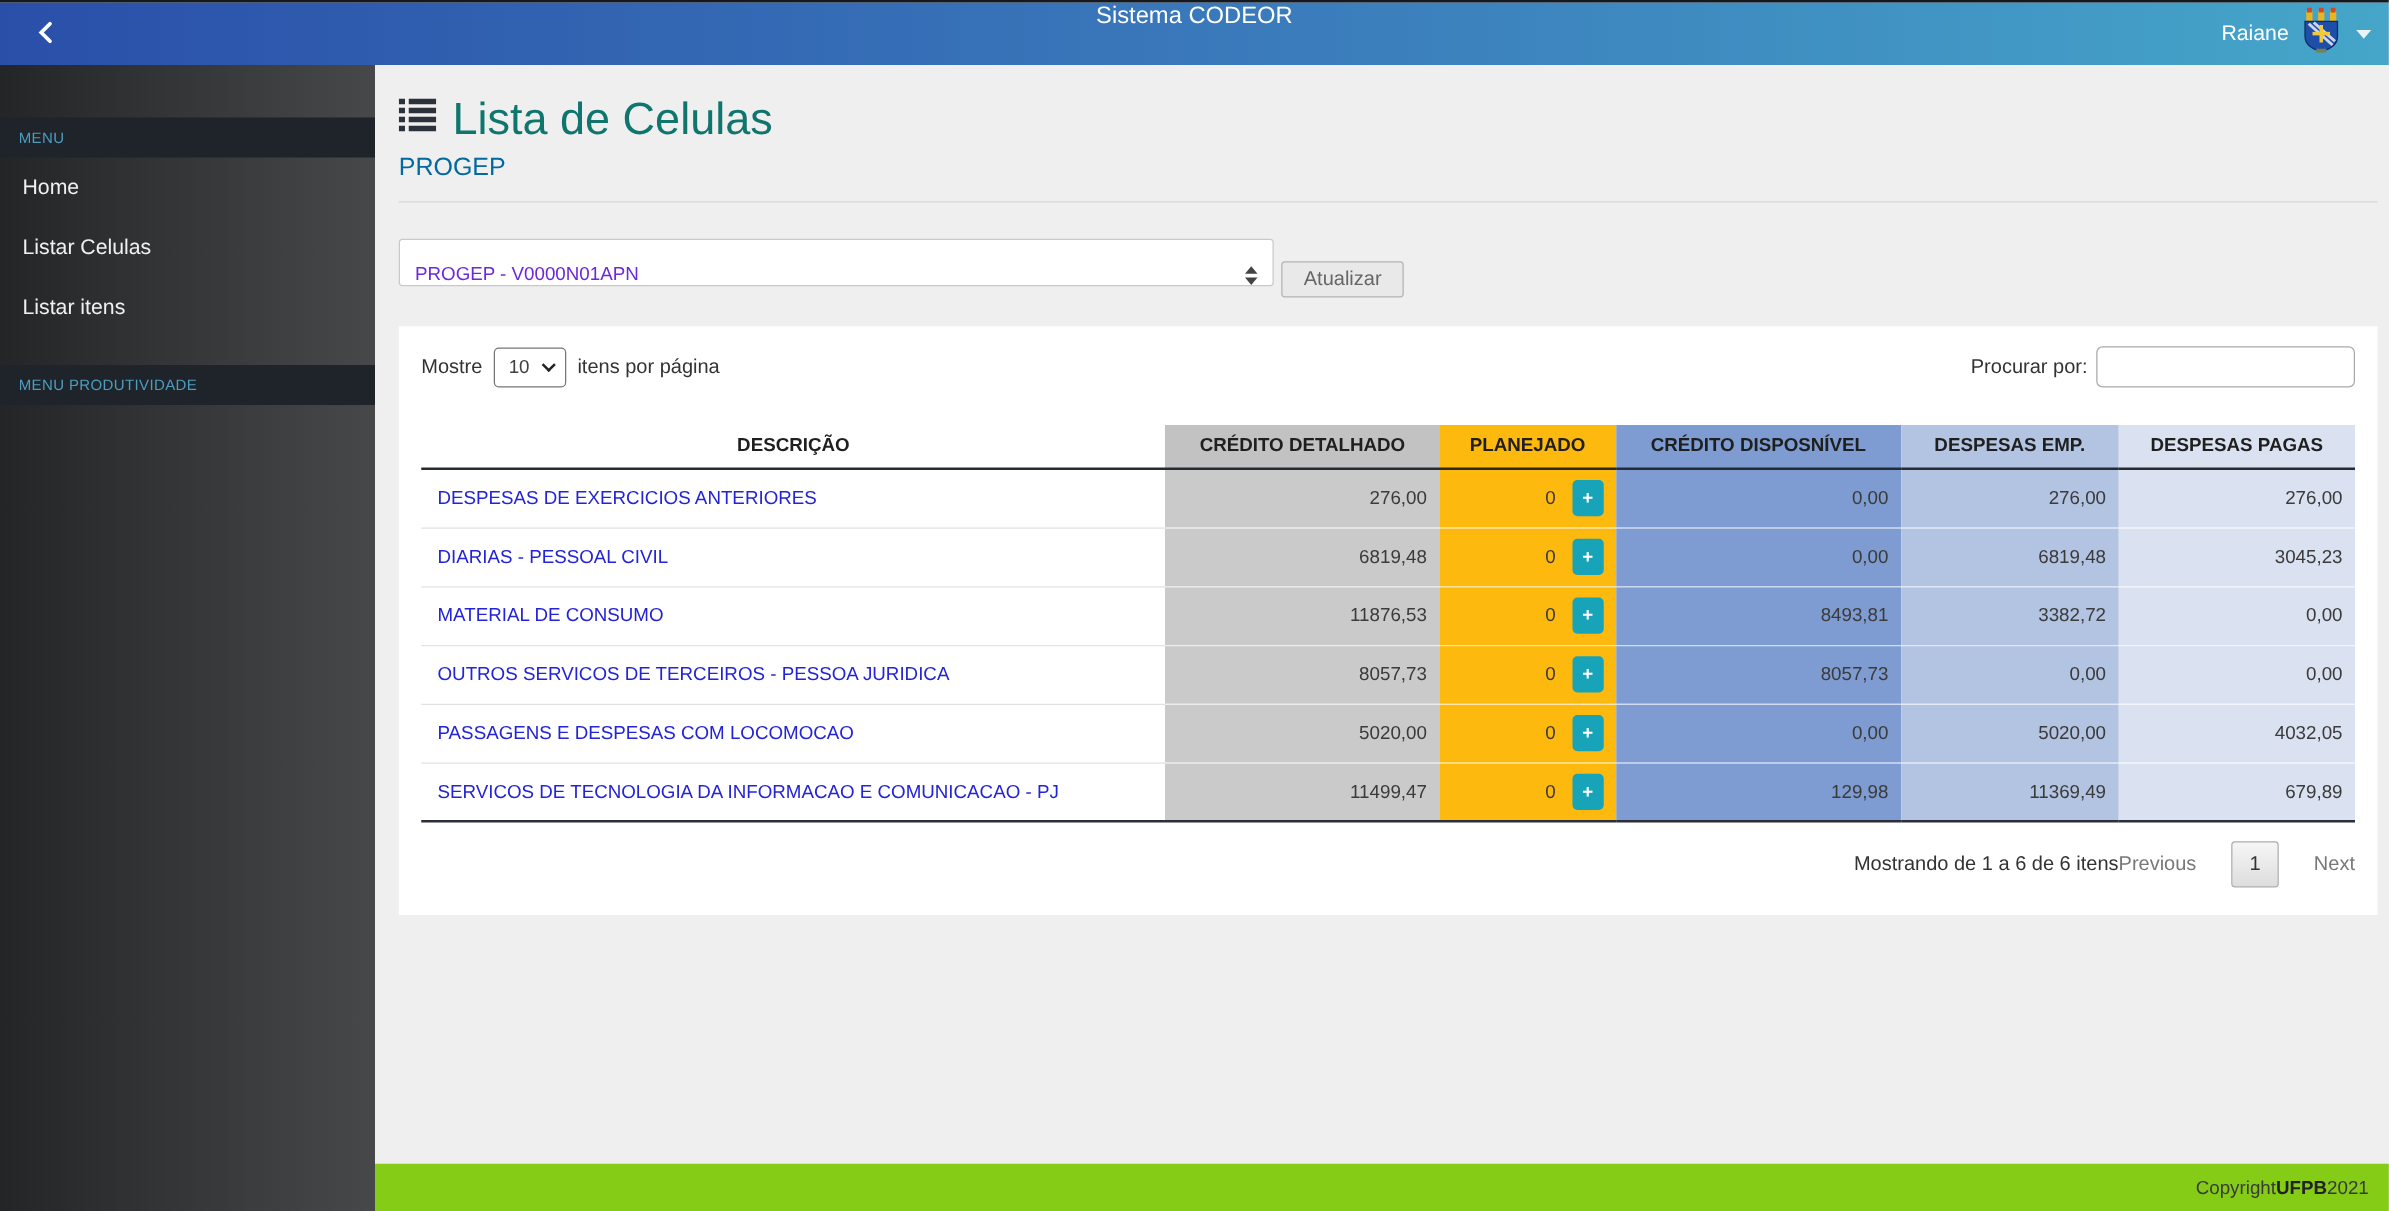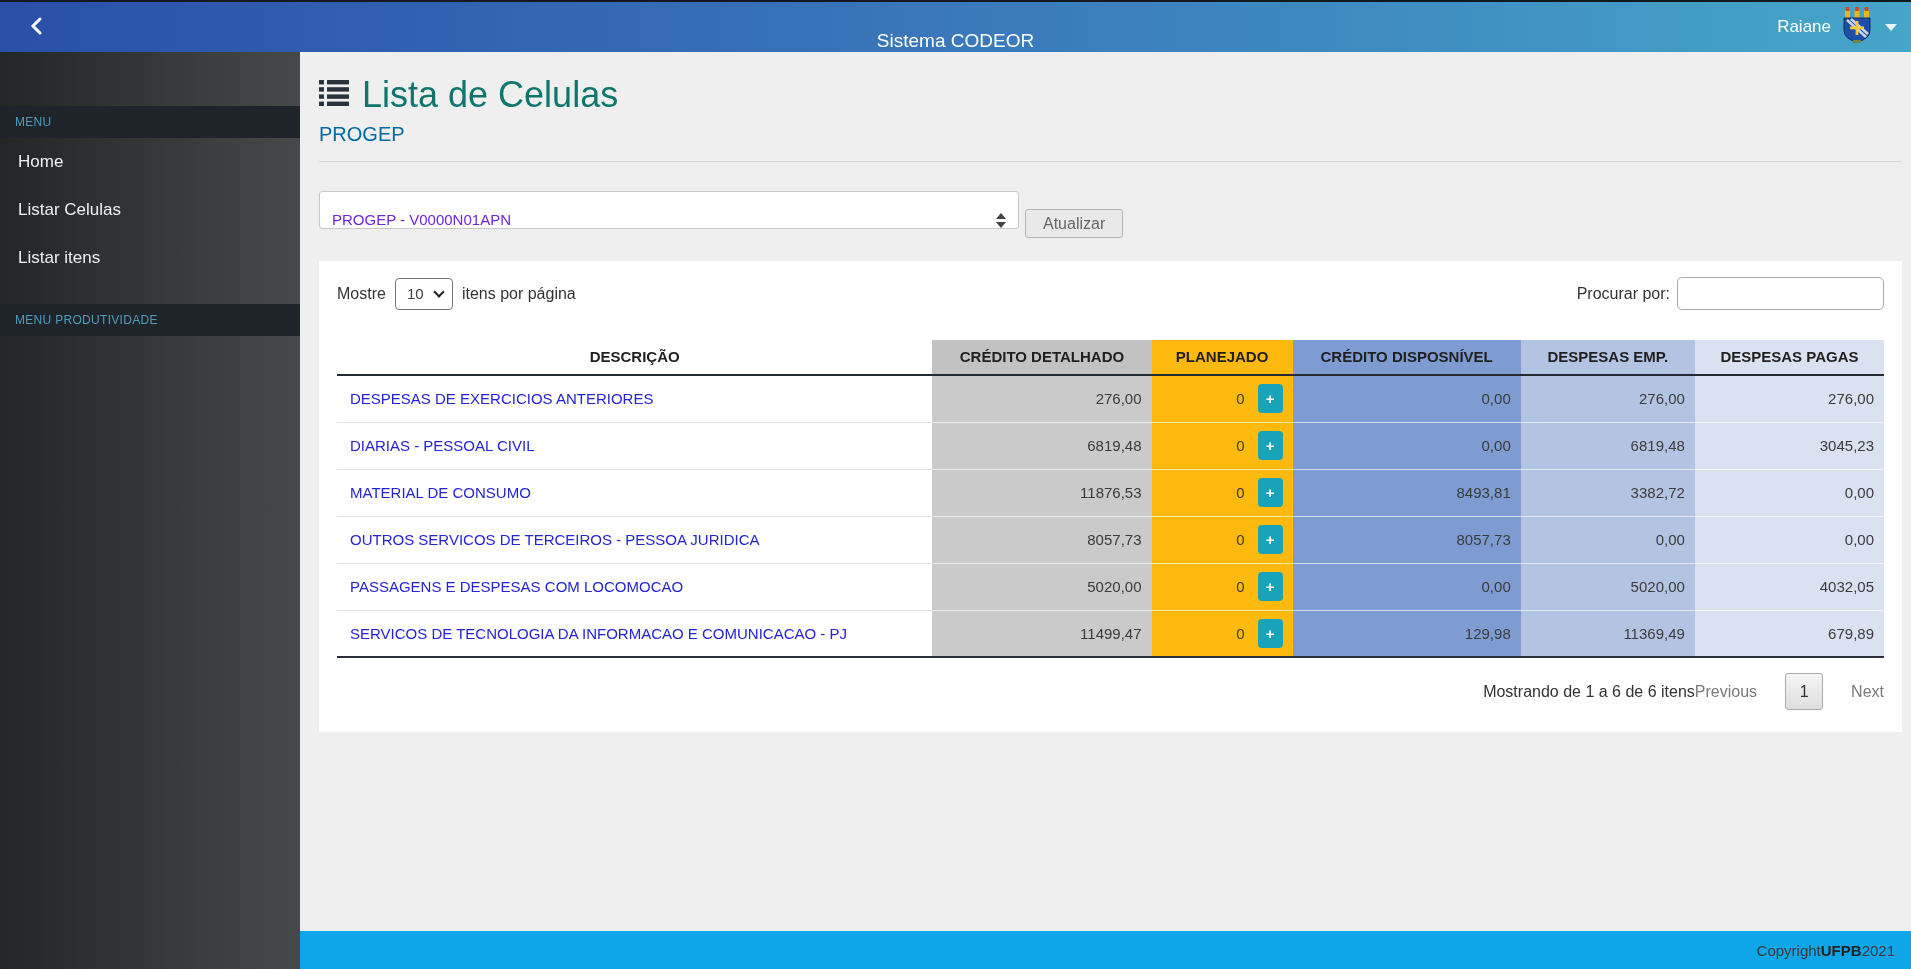--- a/index.html
+++ b/index.html
@@ -9,21 +9,21 @@
     font-family: "Liberation Sans", sans-serif;
     background: #efefef;
     overflow: hidden;
   }
 
   
   .navbar {
     position: absolute; top: 0; left: 0; right: 0; height: 52px;
     background: linear-gradient(90deg, #2a4fa9 0%, #3a7abb 52%, #45a6c9 100%);
     border-top: 2px solid #14181f;
-    display: flex; align-items: flex-end;
+    display: flex; align-items: flex-start;
   }
   .nav-back {
     position: absolute; left: 16px; top: 0; bottom: 0;
     width: 40px; display: flex; align-items: center; justify-content: center;
     background: transparent; border: none; cursor: pointer;
   }
   .nav-title { flex: 1; text-align: center; color: #ffffff; font-size: 19px; }
   .nav-user {
     position: absolute; right: 14px; top: 0; bottom: 0;
     display: flex; align-items: center; gap: 11px; cursor: pointer;
@@ -32,21 +32,21 @@
   .caret-down {
     width: 0; height: 0; margin-left: 2px;
     border-left: 6px solid transparent; border-right: 6px solid transparent;
     border-top: 7px solid #e8f4f8;
   }
 
   
   .sidebar {
     position: absolute; top: 52px; left: 0; bottom: 0; width: 300px;
     background: linear-gradient(90deg, #232527 0%, #464849 100%);
-    padding-top: 54px;
+    padding-top: 42px;
   }
   .side-section {
     height: 32px; line-height: 32px; padding-left: 15px;
     background: #1e2429; color: #4c9dc0; font-size: 12px; letter-spacing: .3px;
   }
   .side-item {
     height: 48px; line-height: 48px; padding-left: 18px;
     color: #f0f0f0; font-size: 17px; cursor: pointer;
   }
   .side-gap { height: 22px; }
@@ -135,21 +135,21 @@
   .pg-box {
     width: 38px; height: 37px; border: 1px solid #ababab; border-radius: 3px;
     background: linear-gradient(180deg, #f6f6f6, #dddddd);
     display: flex; align-items: center; justify-content: center;
     font-size: 16px; color: #333; cursor: pointer;
   }
 
   
   .footer {
     position: absolute; left: 300px; right: 0; bottom: 0; height: 38px;
-    background: #0ea5e9; display: flex; align-items: center; justify-content: flex-end;
+    background: #84cc16; display: flex; align-items: center; justify-content: flex-end;
     padding-right: 16px; font-size: 15px; color: #3a3a3a;
   }
   .footer b { color: #222; }
 </style>
 </head>
 <body>
 
 <header class="navbar">
   <button class="nav-back">
     <span>

